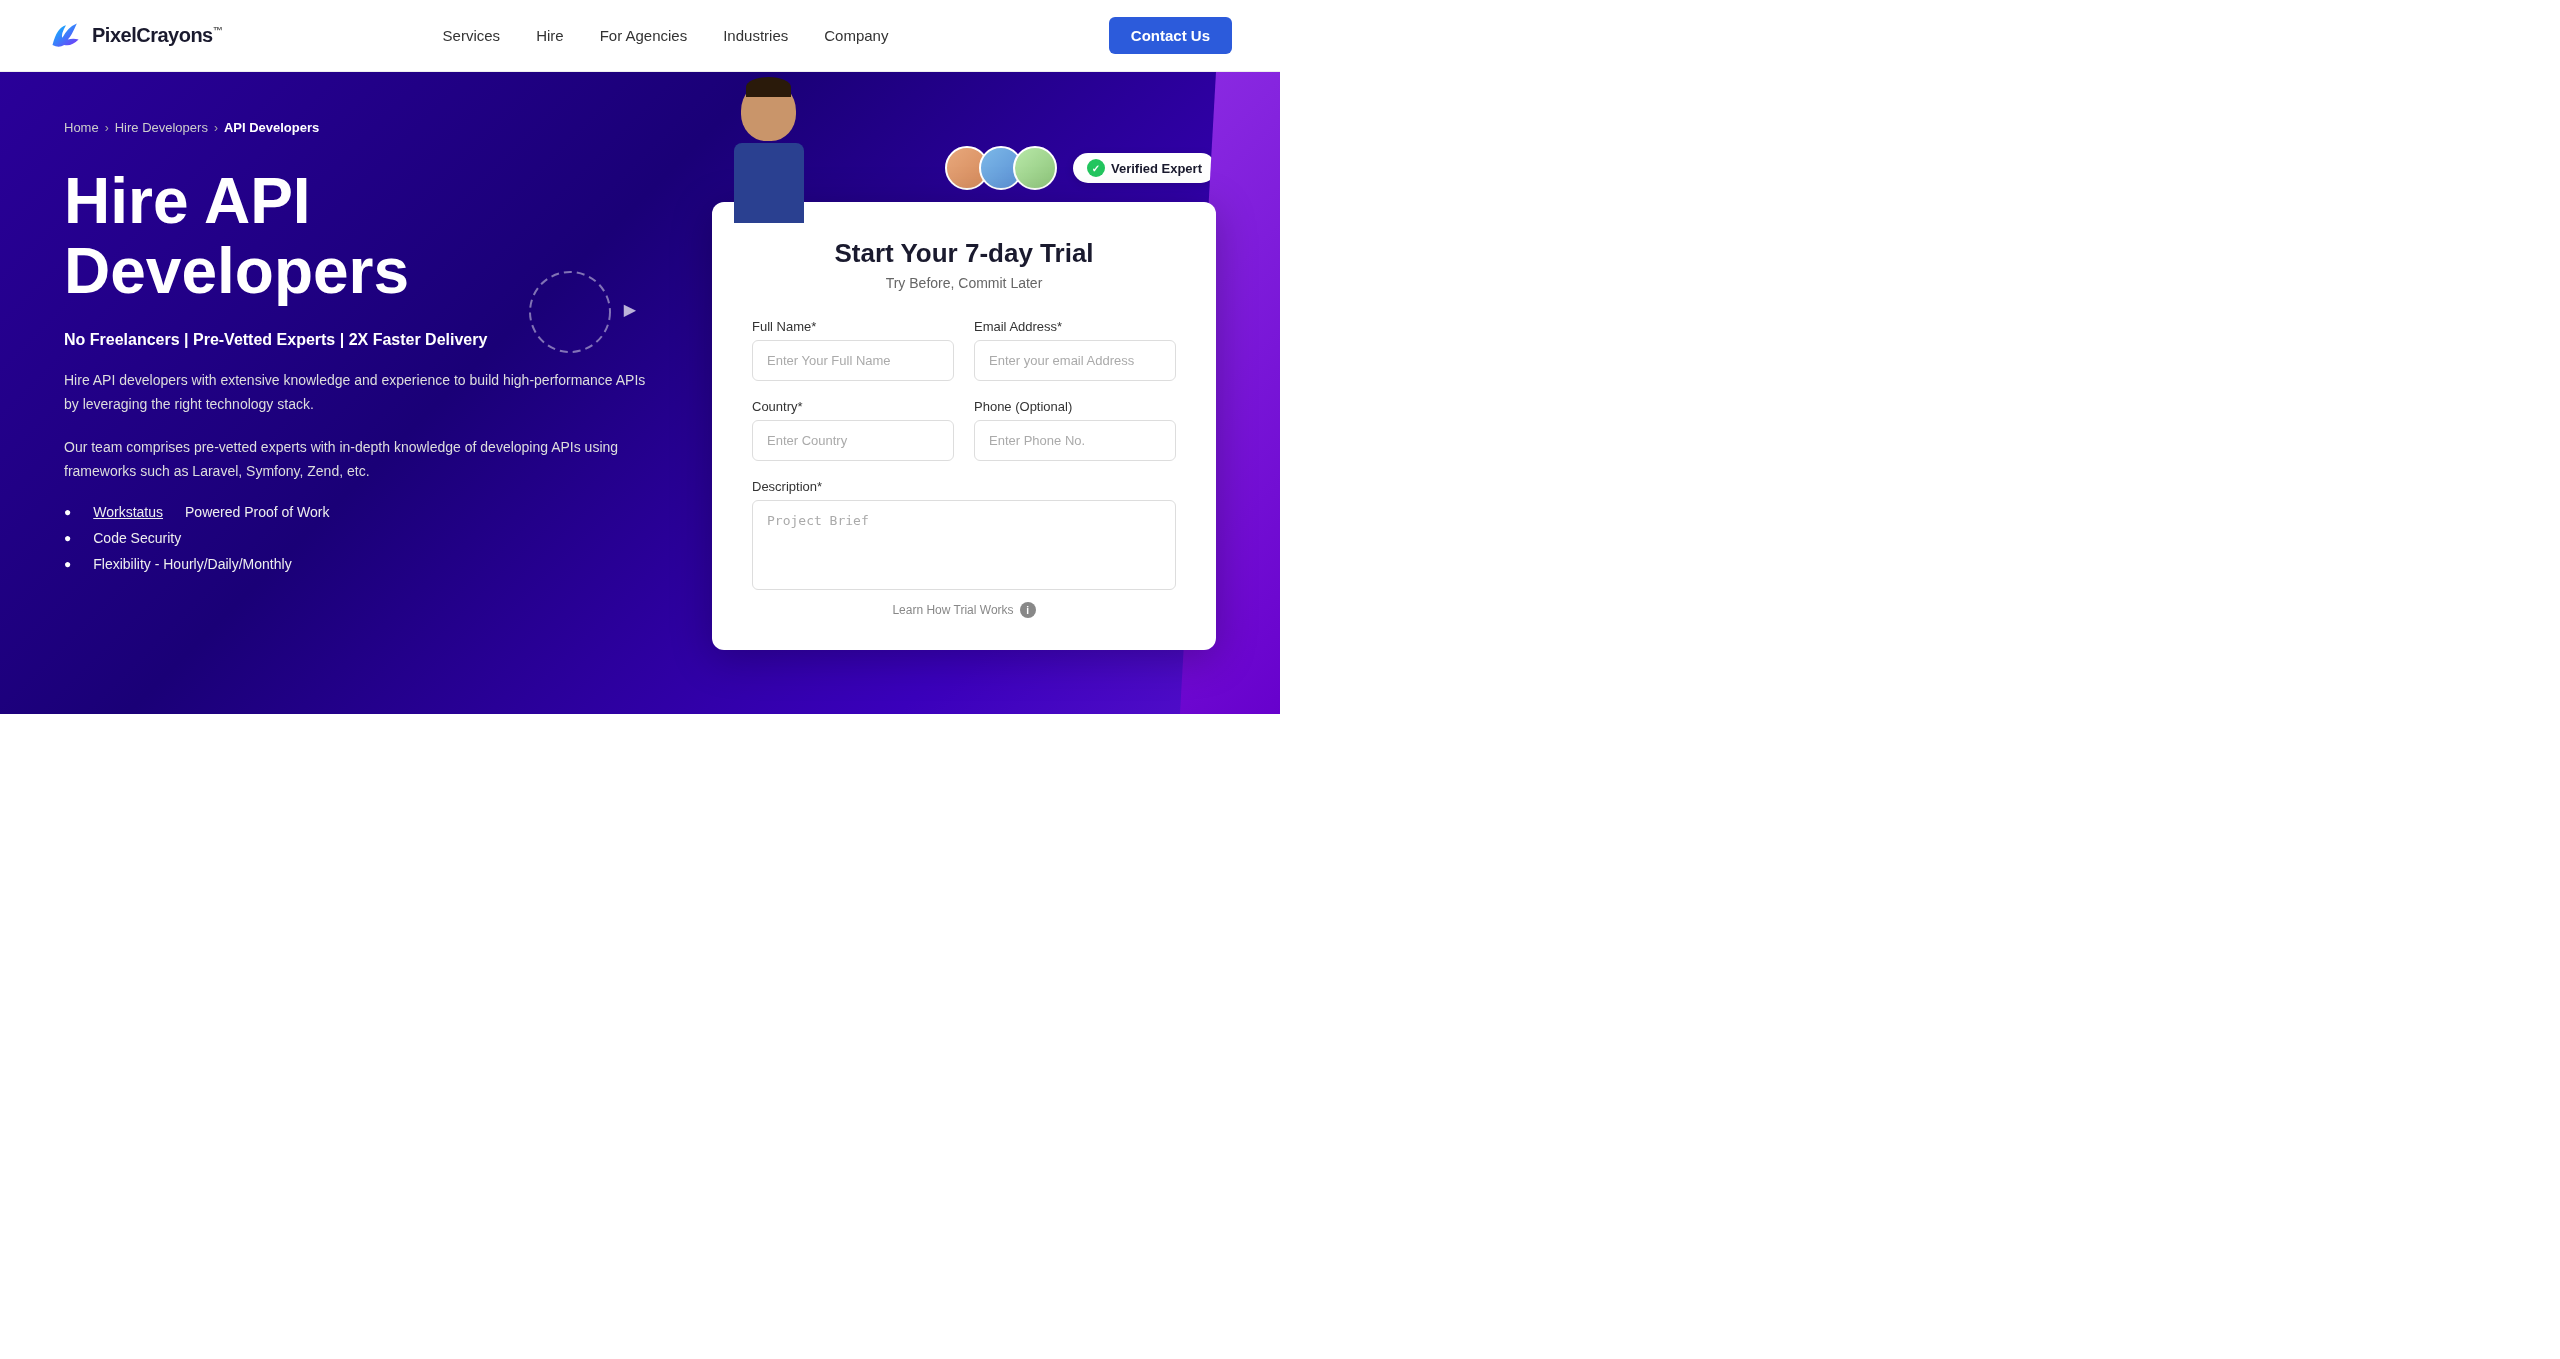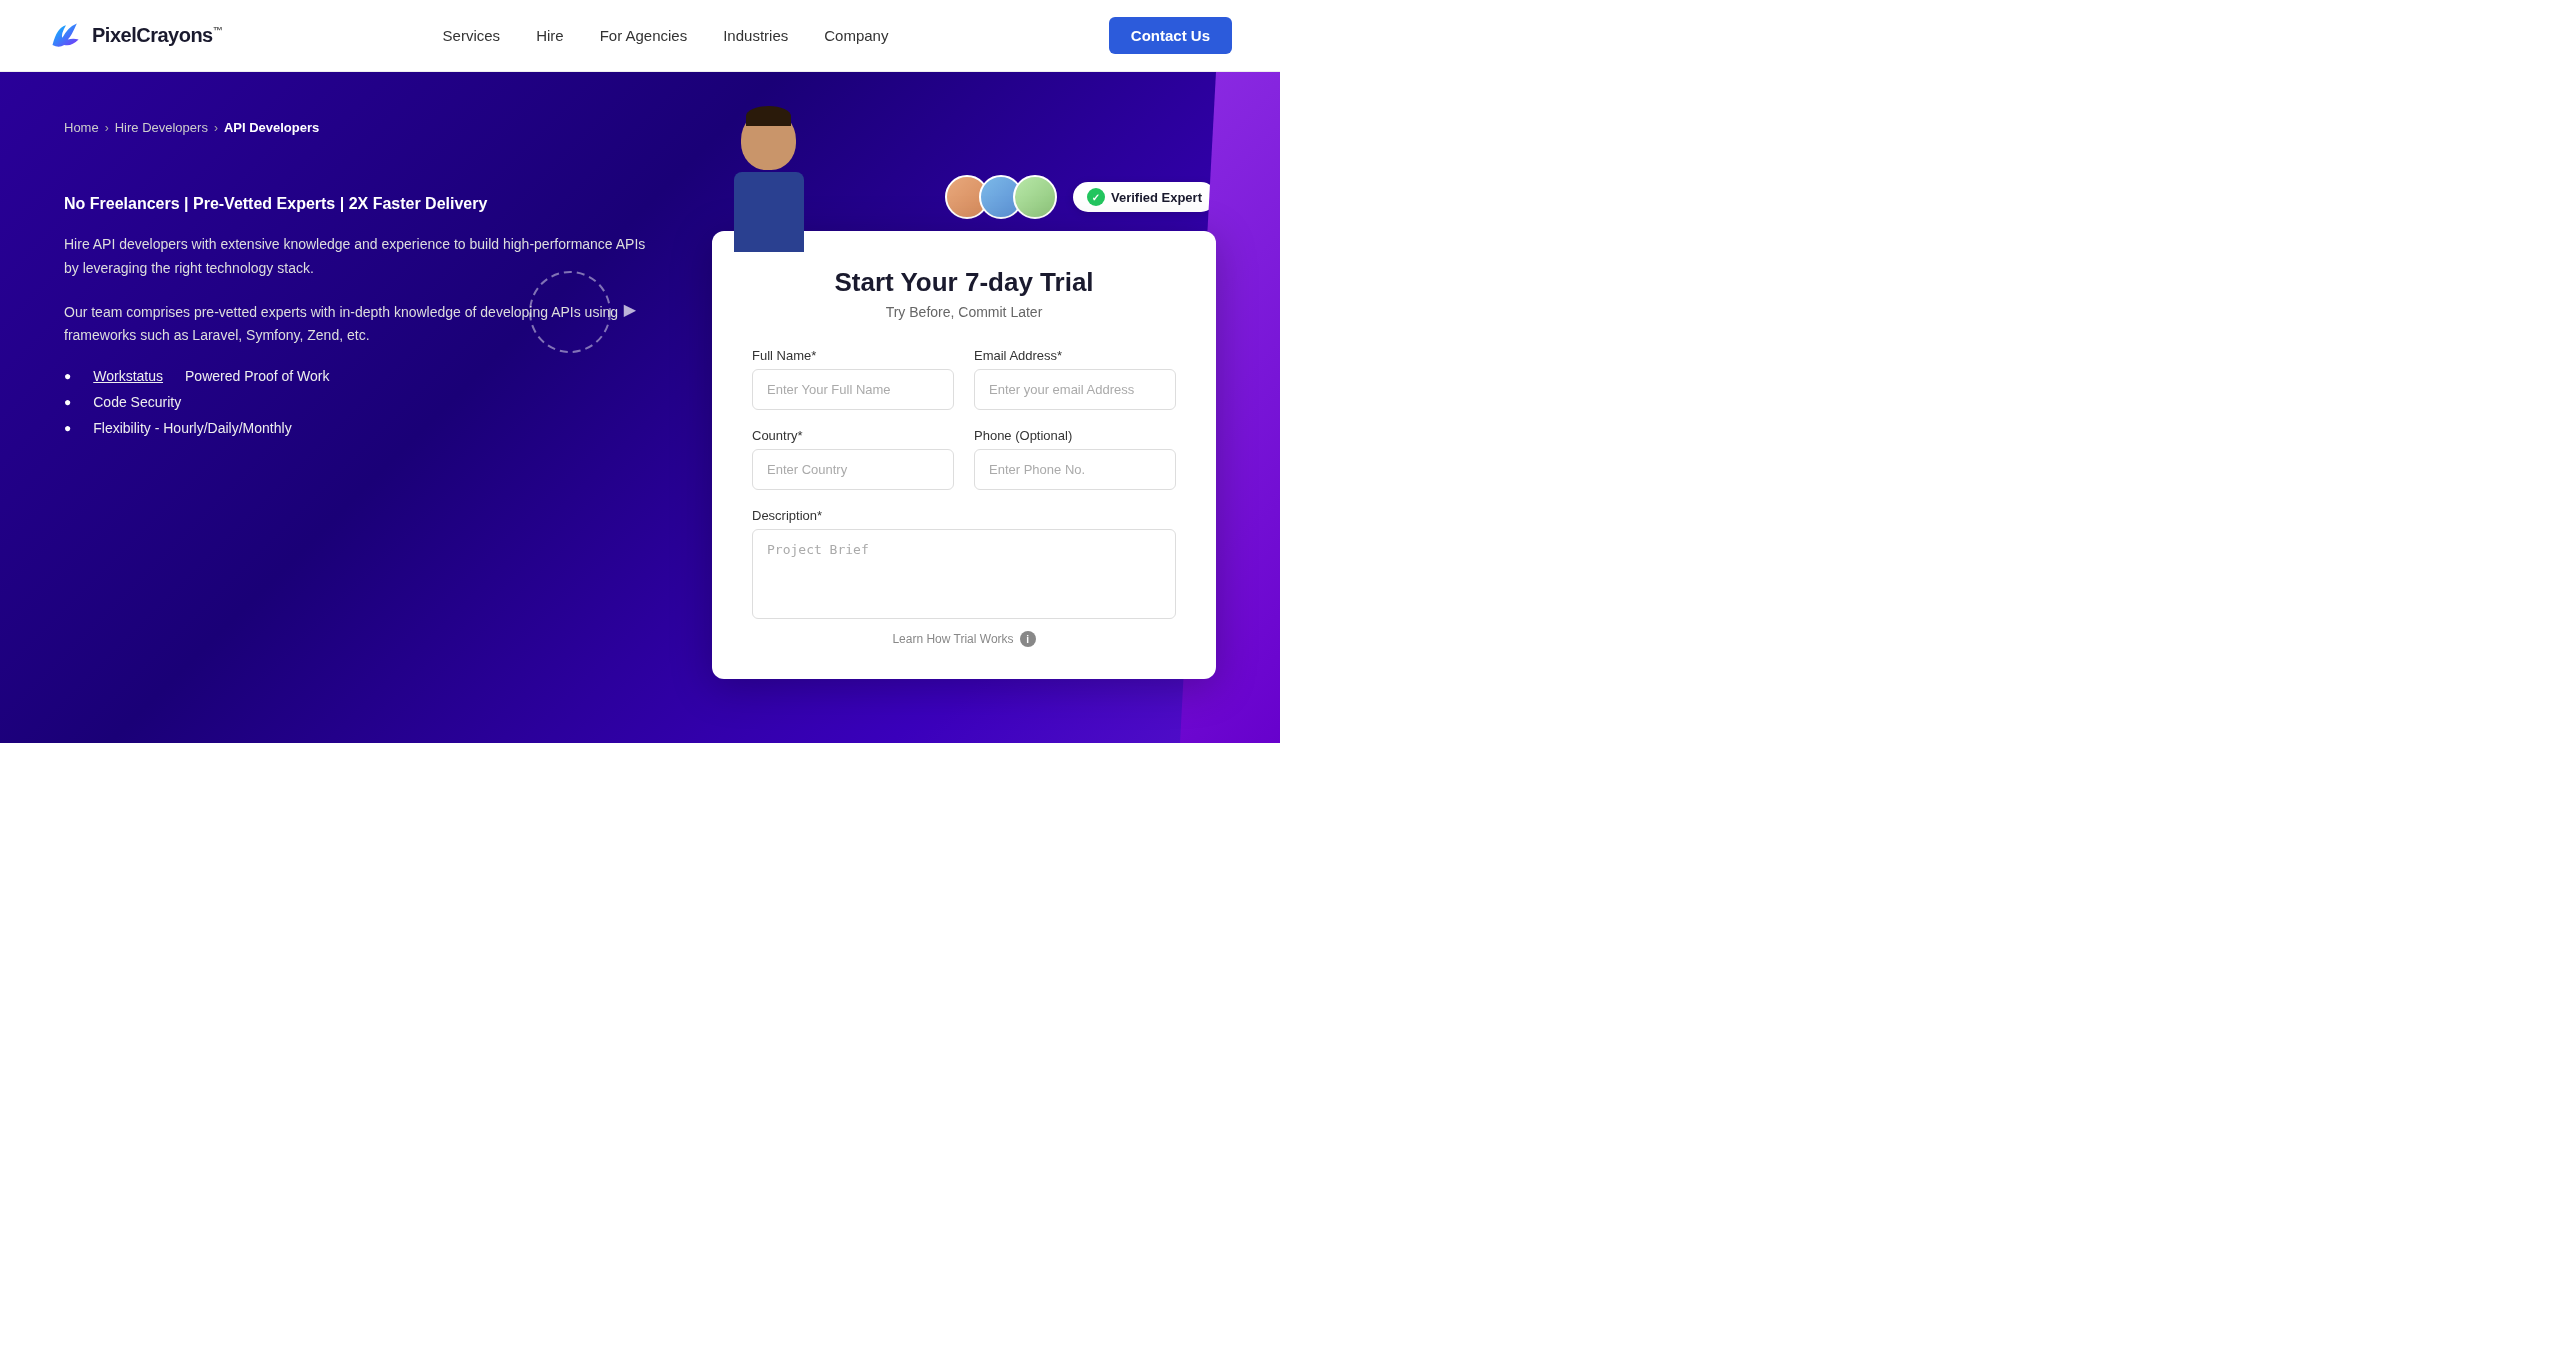--- a/index.html
+++ b/index.html
@@ -79,21 +79,21 @@
       clip-path: polygon(30% 0%, 100% 0%, 100% 100%, 0% 100%);
     }
 
     
     .breadcrumb {
       display: flex;
       align-items: center;
       gap: 6px;
       font-size: 13px;
       color: #ccc;
-      margin-bottom: 40px;
+      margin-bottom: 11px;
     }
     .breadcrumb a {
       color: #ccc;
       text-decoration: none;
     }
     .breadcrumb-sep { color: #aaa; font-size: 12px; }
     .breadcrumb-current { color: #fff; font-weight: 600; }
 
     
     .hero-content {
@@ -380,20 +380,21 @@
     <a href="#">Home</a>
     <span class="breadcrumb-sep">›</span>
     <a href="#">Hire Developers</a>
     <span class="breadcrumb-sep">›</span>
     <span class="breadcrumb-current">API Developers</span>
   </nav>
 
   <div class="hero-content">
 
     <div class="hero-left">
+      <h1 class="hero-title">Hire API Developers</h1>
       <p class="hero-tagline">No Freelancers | Pre-Vetted Experts | 2X Faster Delivery</p>
       <p class="hero-desc">Hire API developers with extensive knowledge and experience to build high-performance APIs by leveraging the right technology stack.</p>
       <p class="hero-desc">Our team comprises pre-vetted experts with in-depth knowledge of developing APIs using frameworks such as Laravel, Symfony, Zend, etc.</p>
       <ul class="hero-bullets">
         <li>
           <span class="underline-link">Workstatus</span>
           <span> Powered Proof of Work</span>
         </li>
         <li>Code Security</li>
         <li>Flexibility - Hourly/Daily/Monthly</li>

